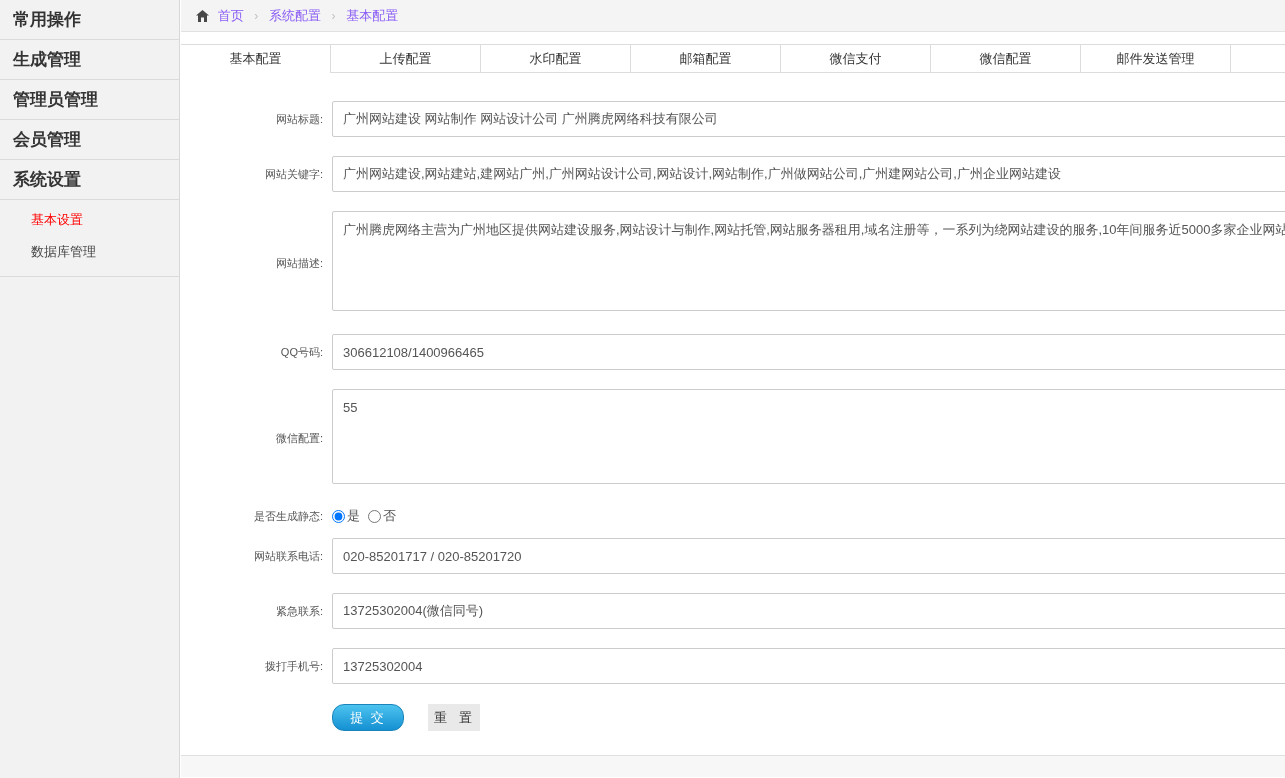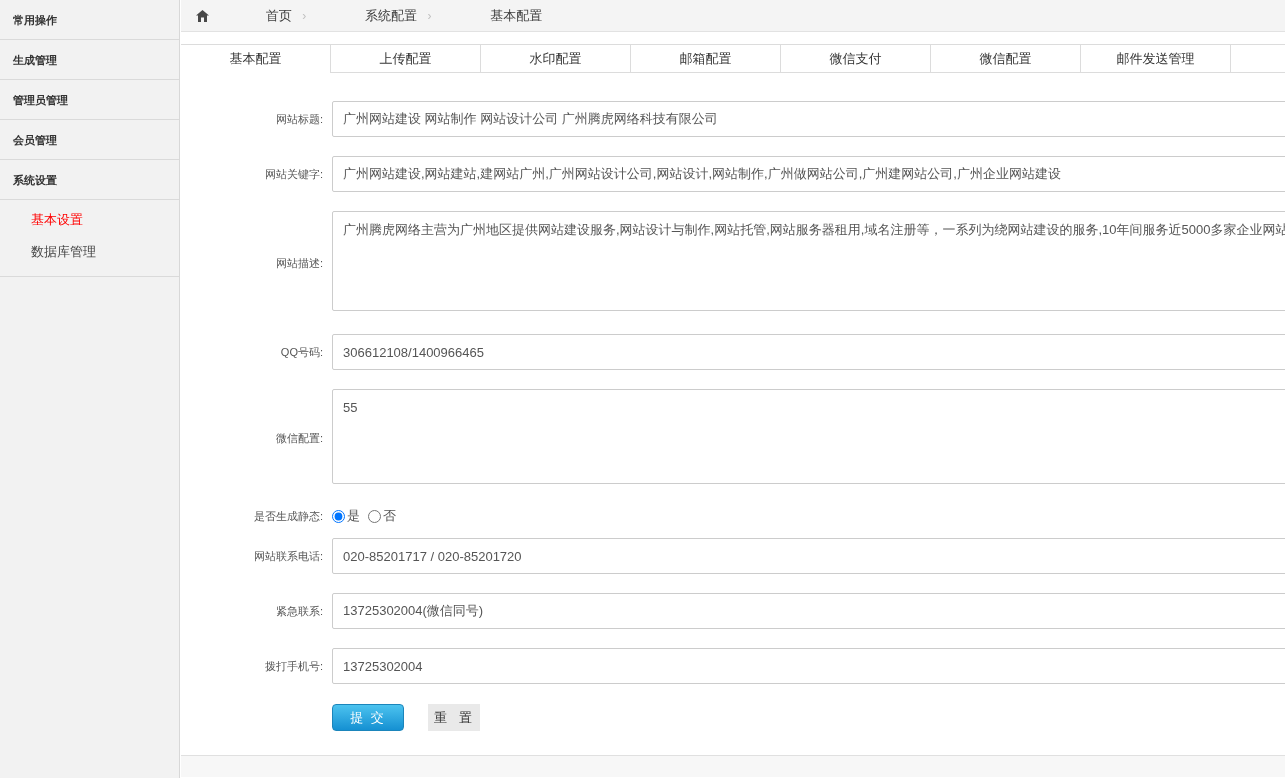--- a/index.html
+++ b/index.html
@@ -12,21 +12,21 @@
   
   .sidebar {
     position: absolute; left: 0; top: 0;
     width: 180px; height: 778px;
     background: #f2f2f2;
     border-right: 1px solid #d8d8d8;
   }
   .side-section {
     height: 40px; line-height: 40px;
     padding-left: 13px;
-    font-size: 11px; font-weight: bold; color: #333;
+    font-size: 17px; font-weight: bold; color: #333;
     border-bottom: 1px solid #dadada;
     cursor: pointer;
   }
   .side-sub-wrap { border-bottom: 1px solid #dadada; padding: 4px 0 8px 0; }
   .side-sub {
     height: 32px; line-height: 32px;
     padding-left: 31px;
     font-size: 13px; color: #444;
     cursor: pointer;
     font-family: Liberation Serif, serif;
@@ -37,21 +37,21 @@
   .main { position: absolute; left: 181px; top: 0; width: 1104px; }
   .breadcrumb-bar {
     height: 32px; line-height: 31px;
     background: #f4f4f4;
     border-bottom: 1px solid #e2e2e2;
     padding-left: 15px;
     font-size: 13px; color: #555;
     white-space: nowrap;
   }
   .breadcrumb-bar .home-ico { display: inline-block; vertical-align: -2px; margin-right: 5px; }
-  .crumb { color: #404040; text-decoration: none; margin-left: 48px; }
+  .crumb { color: #8b5cf6; text-decoration: none; }
   .crumb-sep { color: #c0c0c0; margin: 0 7px; font-size: 12px; }
 
   .content { background: #fff; height: 723px; padding-top: 12px; }
   .page-footer {
     height: 22px; background: #f7f7f7; border-top: 1px solid #e0e0e0;
   }
 
   
   .tabs { display: flex; width: 1240px; border-top: 1px solid #dcdcdc; }
   .tab {
@@ -88,21 +88,21 @@
   .radio-row { margin-bottom: 13px; }
   .radio-group { font-size: 13px; color: #555; display: flex; align-items: center; }
   .radio-group input { margin: 0 2px 0 0; }
   .radio-group .opt2 { margin-left: 8px; }
 
   
   .btn-row { margin-left: 151px; margin-top: 20px; display: flex; align-items: center; }
   .btn-submit {
     width: 72px; height: 27px;
     background: linear-gradient(#4cc3ef, #1590d2);
-    border: 1px solid #1b85bb; border-radius: 4px;
+    border: 1px solid #1b85bb; border-radius: 12px;
     color: #fff; font-size: 13px; letter-spacing: 2px;
     cursor: pointer;
     font-family: "Liberation Sans", "DejaVu Sans", sans-serif;
   }
   .btn-reset {
     width: 52px; height: 27px;
     background: #e9e9e9; border: none;
     color: #333; font-size: 13px; letter-spacing: 2px;
     margin-left: 24px; cursor: pointer;
     font-family: Liberation Mono, monospace;

